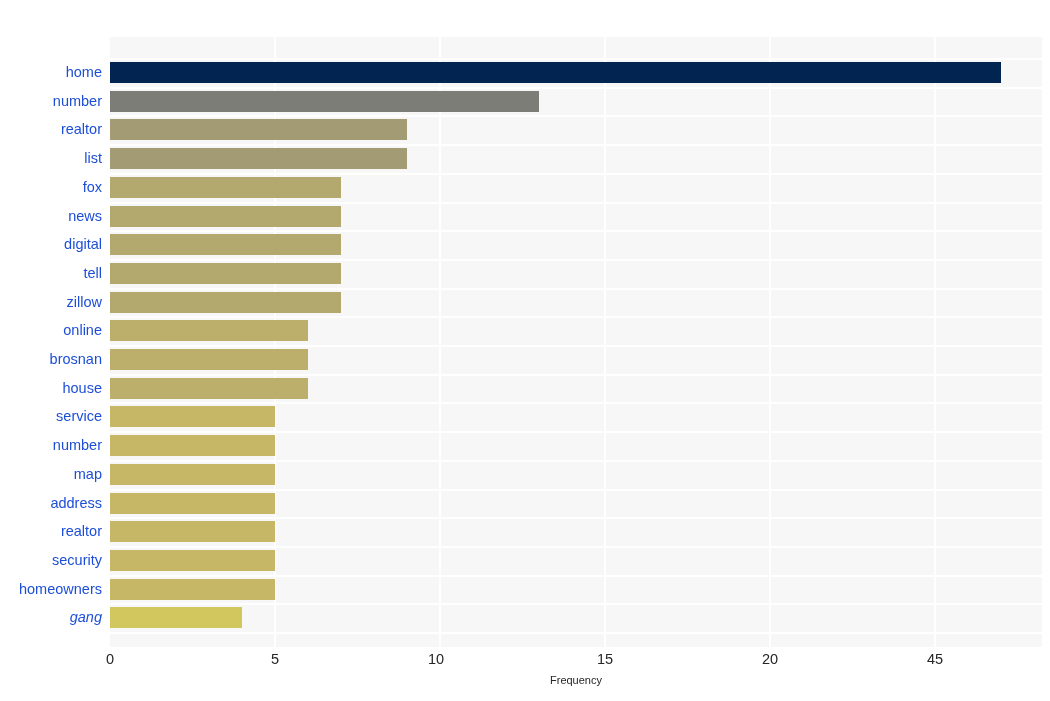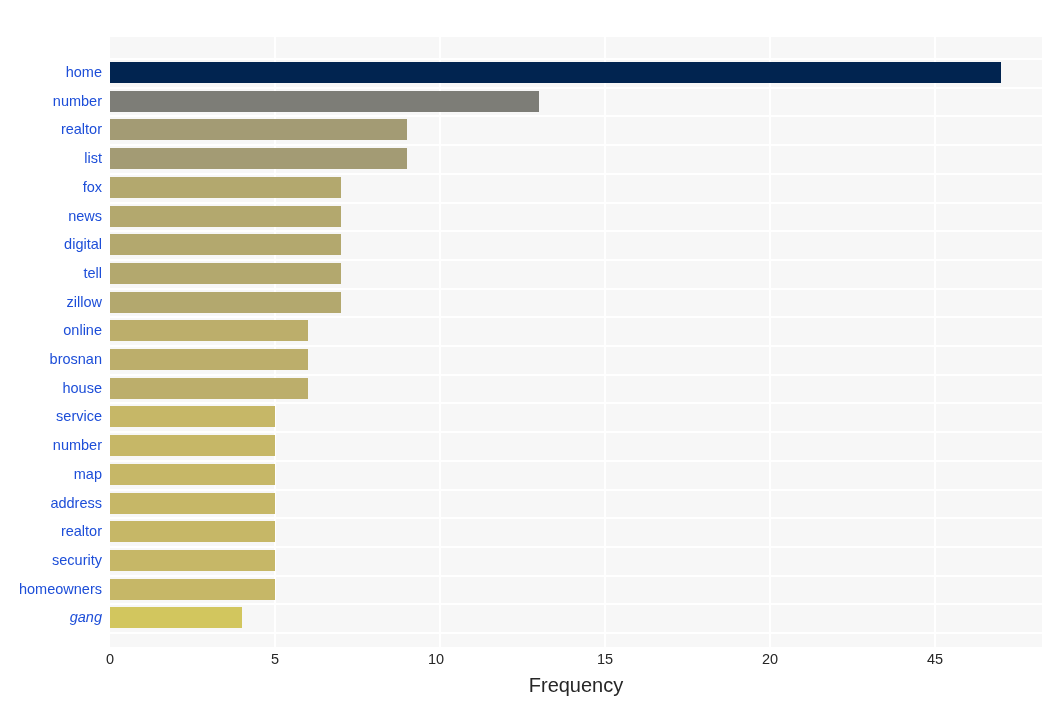--- a/index.html
+++ b/index.html
@@ -95,21 +95,21 @@
     text-align: center;
     font-size: 14.5px;
     color: #262626;
   }
   #xlabel {
     position: absolute;
     left: 110px;
     top: 674px;
     width: 932px;
     text-align: center;
-    font-size: 20px;
+    font-size: 11px;
     color: #262626;
   }
 </style>
 </head>
 <body>
 
 <div id="figure">
 
 
   <div id="yaxis">

